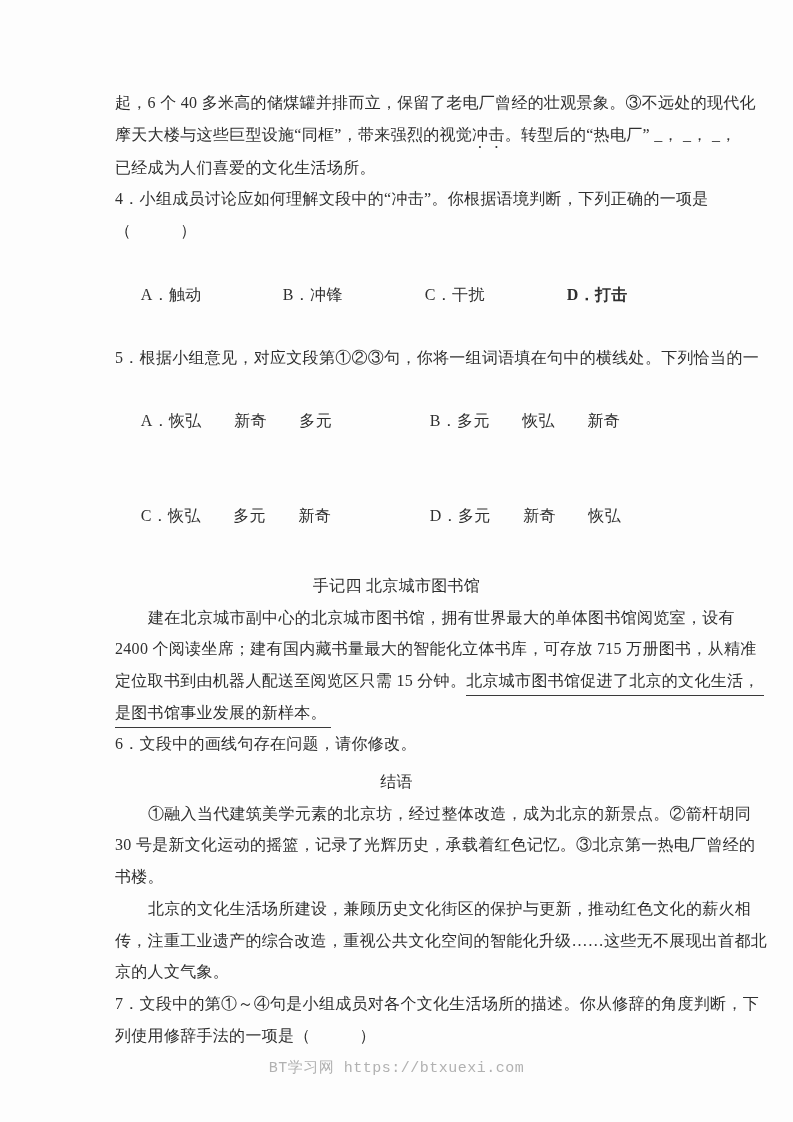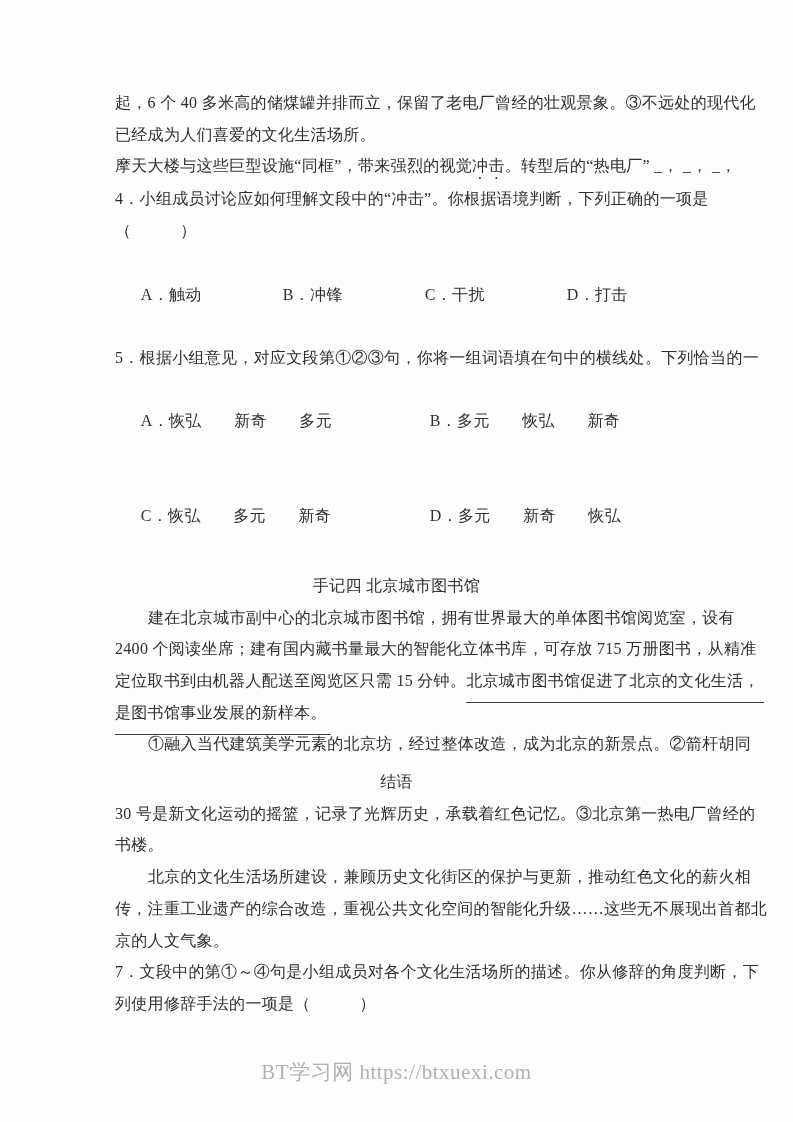--- a/index.html
+++ b/index.html
@@ -29,54 +29,54 @@
   .indent { text-indent: 33px; }
   .center { text-align: center; text-indent: 0; margin-top: 6px; }
   .emph {
     -webkit-text-emphasis: filled dot;
     -webkit-text-emphasis-position: under right;
     text-emphasis: filled dot;
     text-emphasis-position: under right;
   }
   .ul {
     border-bottom: 1px solid #3a3a3a;
-    padding-bottom: 13px;
+    padding-bottom: 6px;
   }
   .optrow4 span {
     display: inline-block;
     width: 142px;
     white-space: pre;
   }
-  .optrow4 span:last-child { width: auto; }
+  .optrow4 span:last-child { width: auto; font-weight: bold; }
   .optrow2 span.col-a {
     display: inline-block;
     width: 289px;
     white-space: pre;
   }
   .footer {
     position: absolute;
     top: 1058px; left: 0; right: 0;
     text-align: center;
     color: #b1b1b1;
-    font-family: Liberation Serif, serif;
-    font-size: 21px;
+    font-family: Liberation Mono, monospace;
+    font-size: 15px;
     letter-spacing: 0.5px;
   }
 </style>
 </head>
 <body>
 
 <div class="page">
   <div class="content">
 
     <div class="ln">起，6 个 40 多米高的储煤罐并排而立，保留了老电厂曾经的壮观景象。③不远处的现代化</div>
 
+    <div class="ln"><span>摩天大楼与这些巨型设施“同框”，带来强烈的视觉</span><span class="emph">冲击</span><span>。转型后的“热电厂”</span><span> _， _， _，</span></div>
+
     <div class="ln">已经成为人们喜爱的文化生活场所。</div>
-
-    <div class="ln"><span>摩天大楼与这些巨型设施“同框”，带来强烈的视觉</span><span class="emph">冲击</span><span>。转型后的“热电厂”</span><span> _， _， _，</span></div>
 
     <div class="ln">4．小组成员讨论应如何理解文段中的“冲击”。你根据语境判断，下列正确的一项是</div>
     <div class="ln">（　　　）</div>
 
     <div class="ln optrow4">
       <span>A．触动</span><span>B．冲锋</span><span>C．干扰</span><span>D．打击</span>
     </div>
 
     <div class="ln">5．根据小组意见，对应文段第①②③句，你将一组词语填在句中的横线处。下列恰当的一</div>
 
@@ -87,24 +87,25 @@
       <span class="col-a">C．恢弘　　多元　　新奇</span><span>D．多元　　新奇　　恢弘</span>
     </div>
 
     <div class="ln center">手记四 北京城市图书馆</div>
 
     <div class="ln indent">建在北京城市副中心的北京城市图书馆，拥有世界最大的单体图书馆阅览室，设有</div>
     <div class="ln">2400 个阅读坐席；建有国内藏书量最大的智能化立体书库，可存放 715 万册图书，从精准</div>
     <div class="ln"><span>定位取书到由机器人配送至阅览区只需 15 分钟。</span><span class="ul">北京城市图书馆促进了北京的文化生活， </span></div>
     <div class="ln"><span class="ul">是图书馆事业发展的新样本。 </span></div>
 
+    <div class="ln">6．文段中的画线句存在问题，请你修改。</div>
+
+    <div class="ln center">结语</div>
 
     <div class="ln indent">①融入当代建筑美学元素的北京坊，经过整体改造，成为北京的新景点。②箭杆胡同</div>
-
-    <div class="ln center">结语</div>
     <div class="ln">30 号是新文化运动的摇篮，记录了光辉历史，承载着红色记忆。③北京第一热电厂曾经的</div>
     <div class="ln">书楼。</div>
 
     <div class="ln indent">北京的文化生活场所建设，兼顾历史文化街区的保护与更新，推动红色文化的薪火相</div>
     <div class="ln">传，注重工业遗产的综合改造，重视公共文化空间的智能化升级……这些无不展现出首都北</div>
     <div class="ln">京的人文气象。</div>
 
     <div class="ln">7．文段中的第①～④句是小组成员对各个文化生活场所的描述。你从修辞的角度判断，下</div>
     <div class="ln">列使用修辞手法的一项是（　　　）</div>
 

